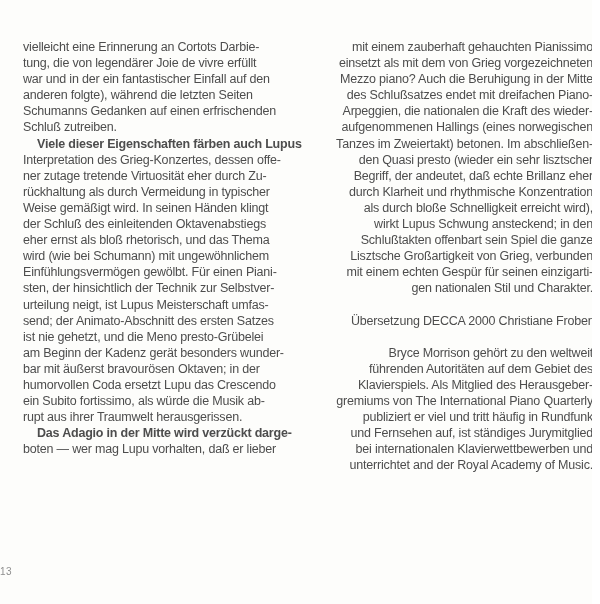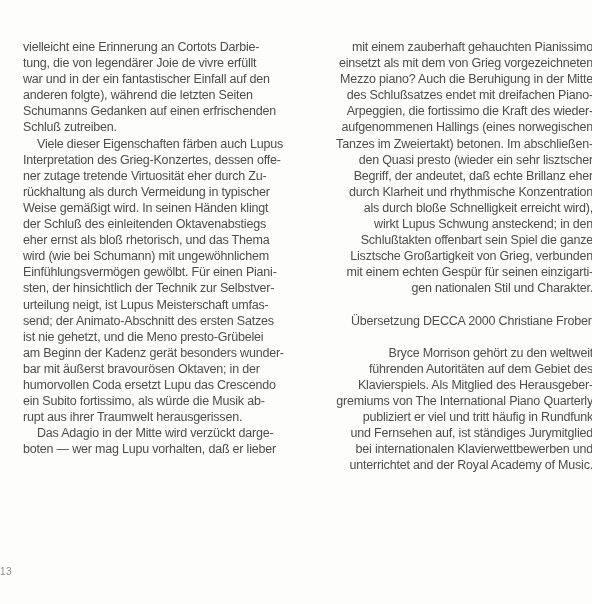--- a/index.html
+++ b/index.html
@@ -16,21 +16,21 @@
     position: absolute;
     top: 39px;
     font-size: 12.5px;
     line-height: 16.1px;
     letter-spacing: -0.2px;
     font-weight: 400;
   }
   .col-left  { left: 23px;  width: 276px; }
   .col-right { left: 325px; width: 268px; text-align: right; }
   .line { height: 16.1px; white-space: nowrap; }
-  .line.ind1 { padding-left: 14px; }
+  .line.ind1 { padding-left: 14px; font-weight: bold; }
   .line.ind2 { padding-left: 26px; }
   .line.sp { height: 16.1px; }
   .it { }
   .page-number {
     position: absolute;
     left: 0; right: 0;
     top: 566px;
     text-align: left;
     font-size: 10px;
     letter-spacing: 0.5px;
@@ -67,21 +67,21 @@
       <div class="line"><span>ein Subito fortissimo, als würde die Musik ab-</span></div>
       <div class="line"><span>rupt aus ihrer Traumwelt herausgerissen.</span></div>
       <div class="line ind1"><span>Das Adagio in der Mitte wird verzückt darge-</span></div>
       <div class="line"><span>boten — wer mag Lupu vorhalten, daß er lieber</span></div>
     </div>
   <div class="col col-right">
       <div class="line"><span>mit einem zauberhaft gehauchten Pianissimo</span></div>
       <div class="line"><span>einsetzt als mit dem von Grieg vorgezeichneten</span></div>
       <div class="line"><span>Mezzo piano? Auch die Beruhigung in der Mitte</span></div>
       <div class="line"><span>des Schlußsatzes endet mit dreifachen Piano-</span></div>
-      <div class="line"><span>Arpeggien, die fortissimo die Kraft des wieder-</span></div>
+      <div class="line"><span>Arpeggien, die nationalen die Kraft des wieder-</span></div>
       <div class="line"><span>aufgenommenen </span><span class="it">Hallings</span><span> (eines norwegischen</span></div>
       <div class="line"><span>Tanzes im Zweiertakt) betonen. Im abschließen-</span></div>
       <div class="line"><span>den Quasi presto (wieder ein sehr lisztscher</span></div>
       <div class="line"><span>Begriff, der andeutet, daß echte Brillanz eher</span></div>
       <div class="line"><span>durch Klarheit und rhythmische Konzentration</span></div>
       <div class="line"><span>als durch bloße Schnelligkeit erreicht wird),</span></div>
       <div class="line"><span>wirkt Lupus Schwung ansteckend; in den</span></div>
       <div class="line"><span>Schlußtakten offenbart sein Spiel die ganze</span></div>
       <div class="line"><span>Lisztsche Großartigkeit von Grieg, verbunden</span></div>
       <div class="line"><span>mit einem echten Gespür für seinen einzigarti-</span></div>

